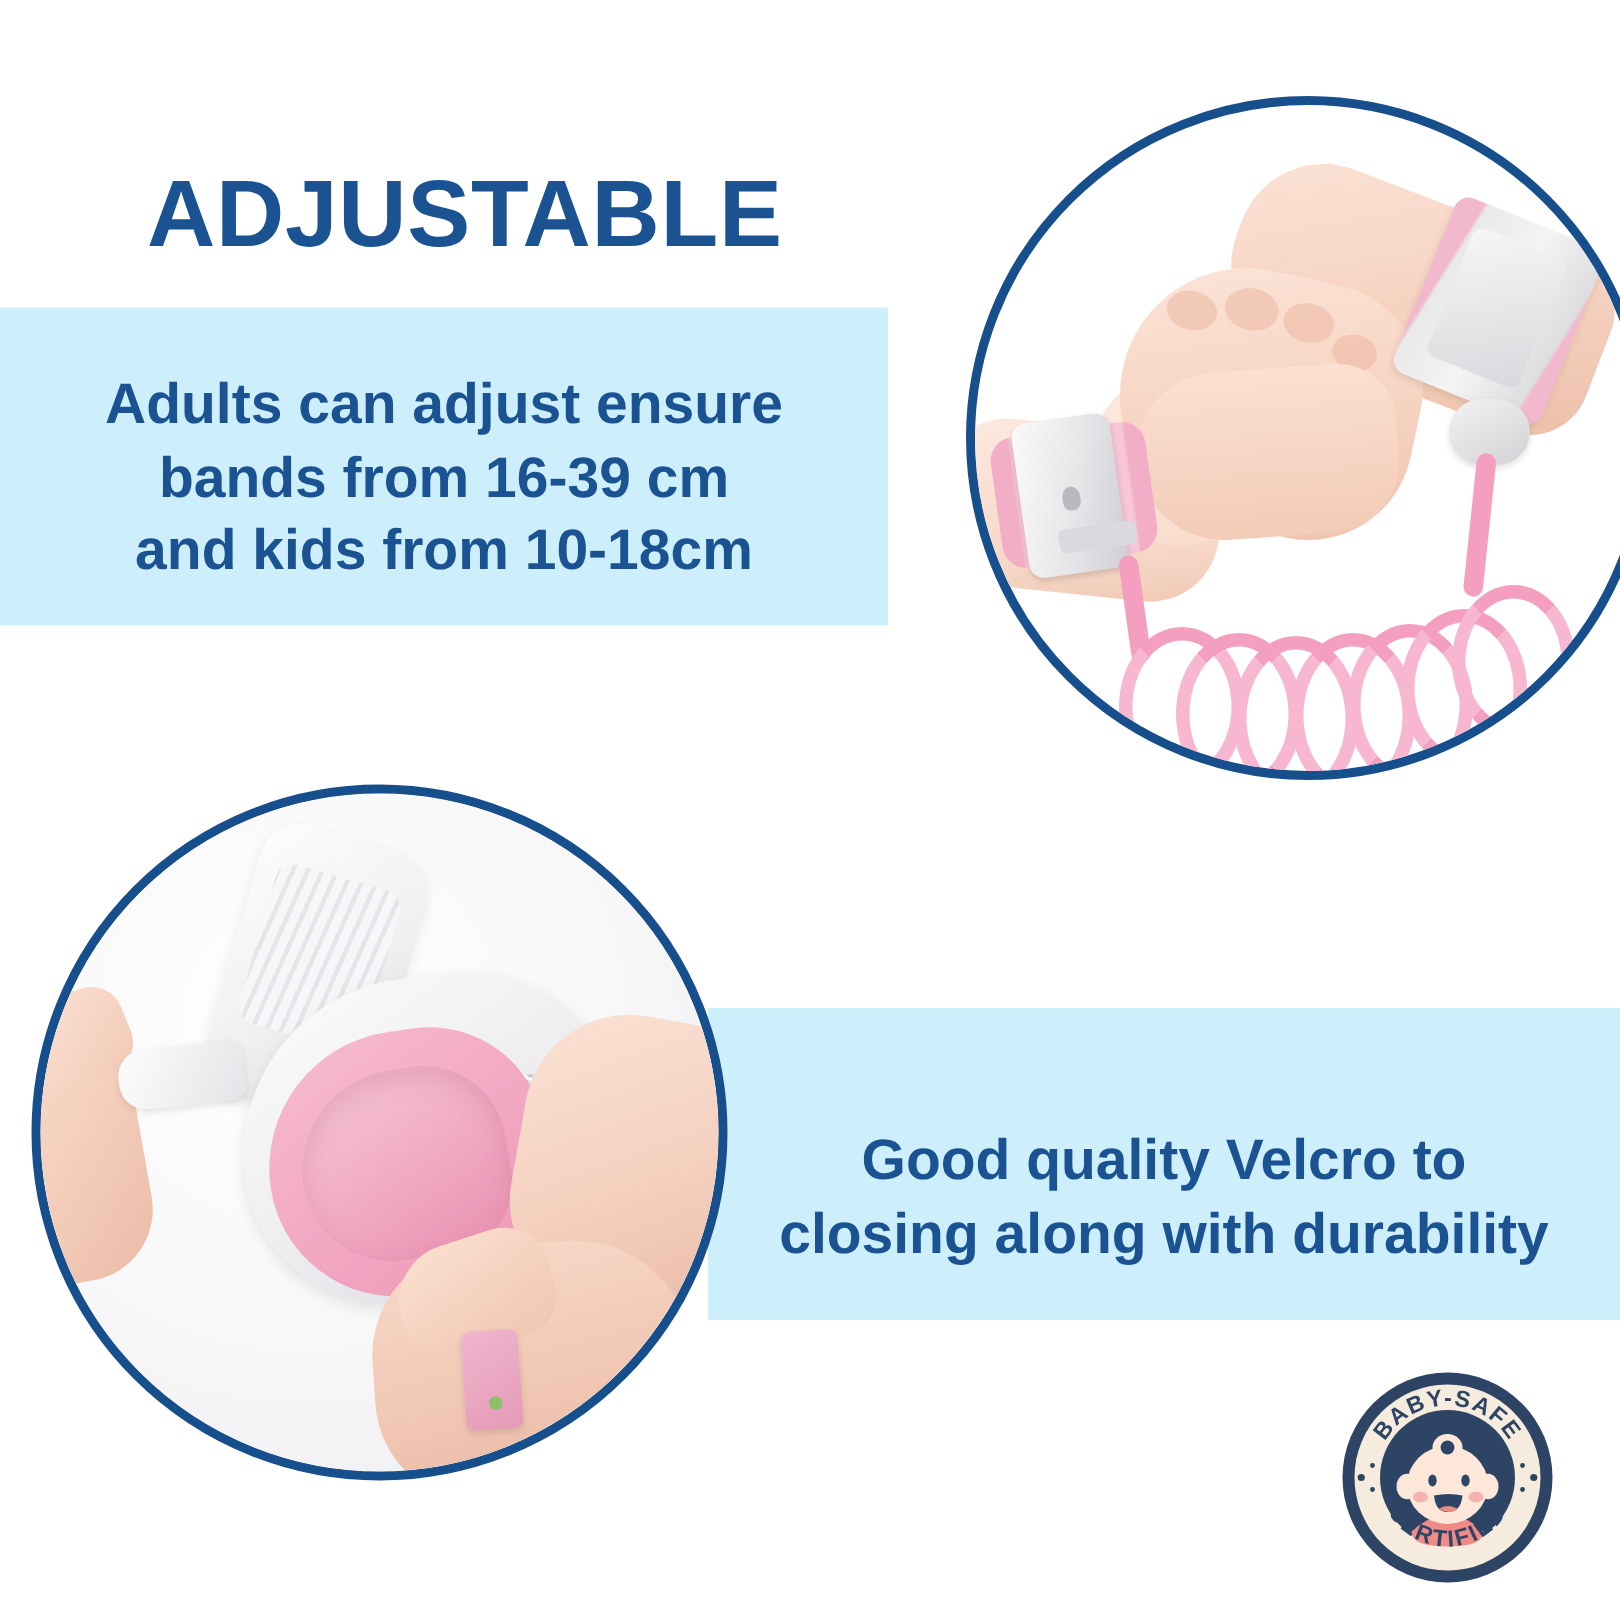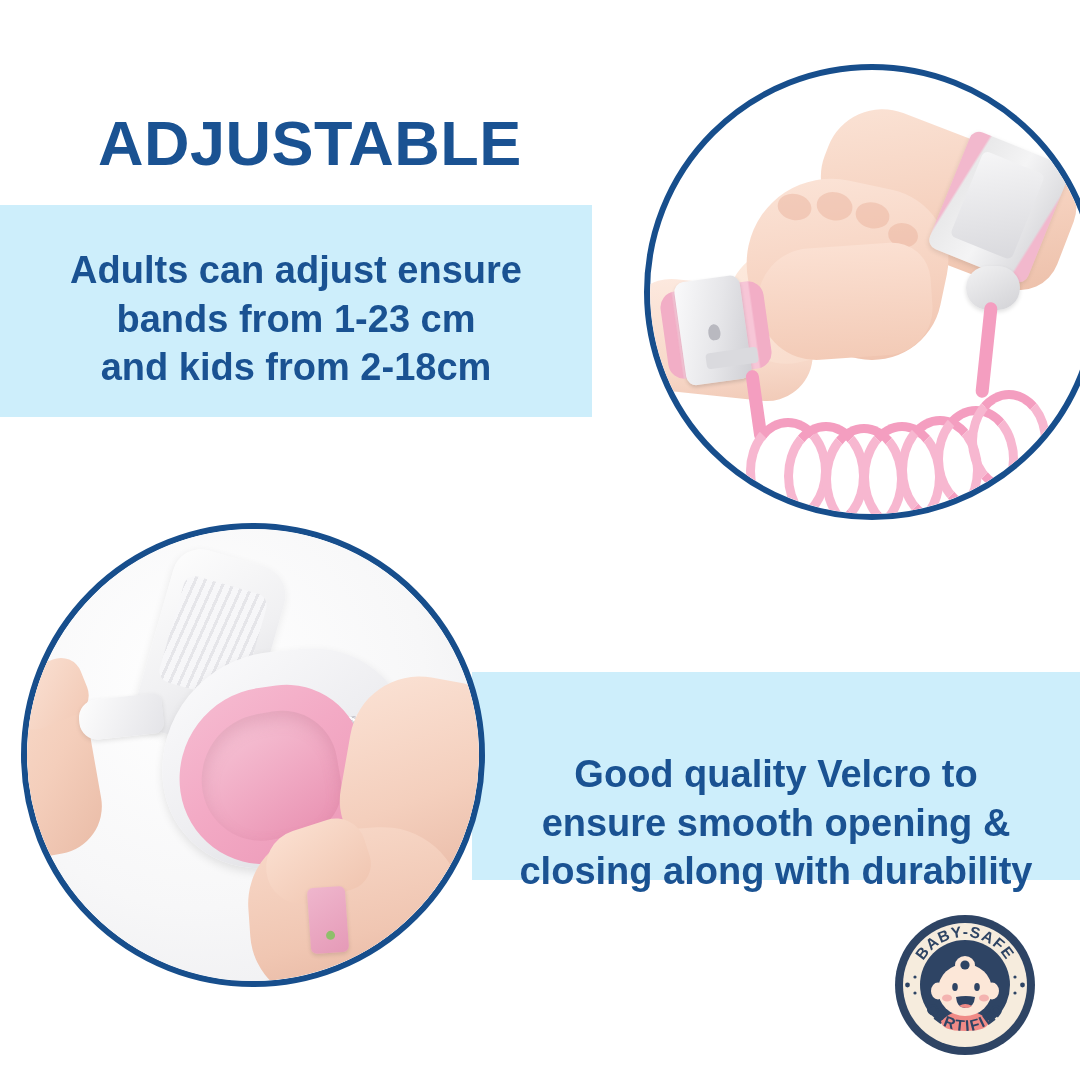--- a/index.html
+++ b/index.html
@@ -382,22 +382,22 @@
 
 <div id="infographic">
 
   <div class="band" id="band-top"></div>
   <div class="band" id="band-bottom"></div>
 
   <div class="heading" id="heading-adjustable">ADJUSTABLE</div>
 
   <div class="body-copy" id="copy-adjustable">
     <div>Adults can adjust ensure</div>
-    <div>bands from 1-23 cm</div>
-    <div>and kids from 2-18cm</div>
+    <div>bands from 16-39 cm</div>
+    <div>and kids from 10-18cm</div>
   </div>
 
   <div class="photo-circle" id="photo-top">
     <div class="photo-inner">
 
       <div class="skin-child" id="child-forearm"></div>
       <div class="skin-child" id="child-hand"></div>
 
       <div class="skin-adult" id="adult-forearm"></div>
       <div class="skin-adult" id="adult-fist">
@@ -430,21 +430,20 @@
       <div class="coil" style="left:248px;top:346px;width:66px;height:90px;"></div>
       <div class="coil" style="left:284px;top:336px;width:66px;height:88px;"></div>
       <div class="coil" style="left:318px;top:320px;width:64px;height:84px;"></div>
 
     </div>
   </div>
 
 
   <div class="body-copy" id="copy-velcro">
     <div>Good quality Velcro to</div>
-    <div>ensure smooth opening &amp;</div>
     <div>closing along with durability</div>
   </div>
 
   <div class="photo-circle" id="photo-bottom">
     <div class="photo-inner">
       <div id="bp-bg"></div>
 
       <div id="bp-hand-left"></div>
       <div id="bp-hand-left-thumb"></div>
 

